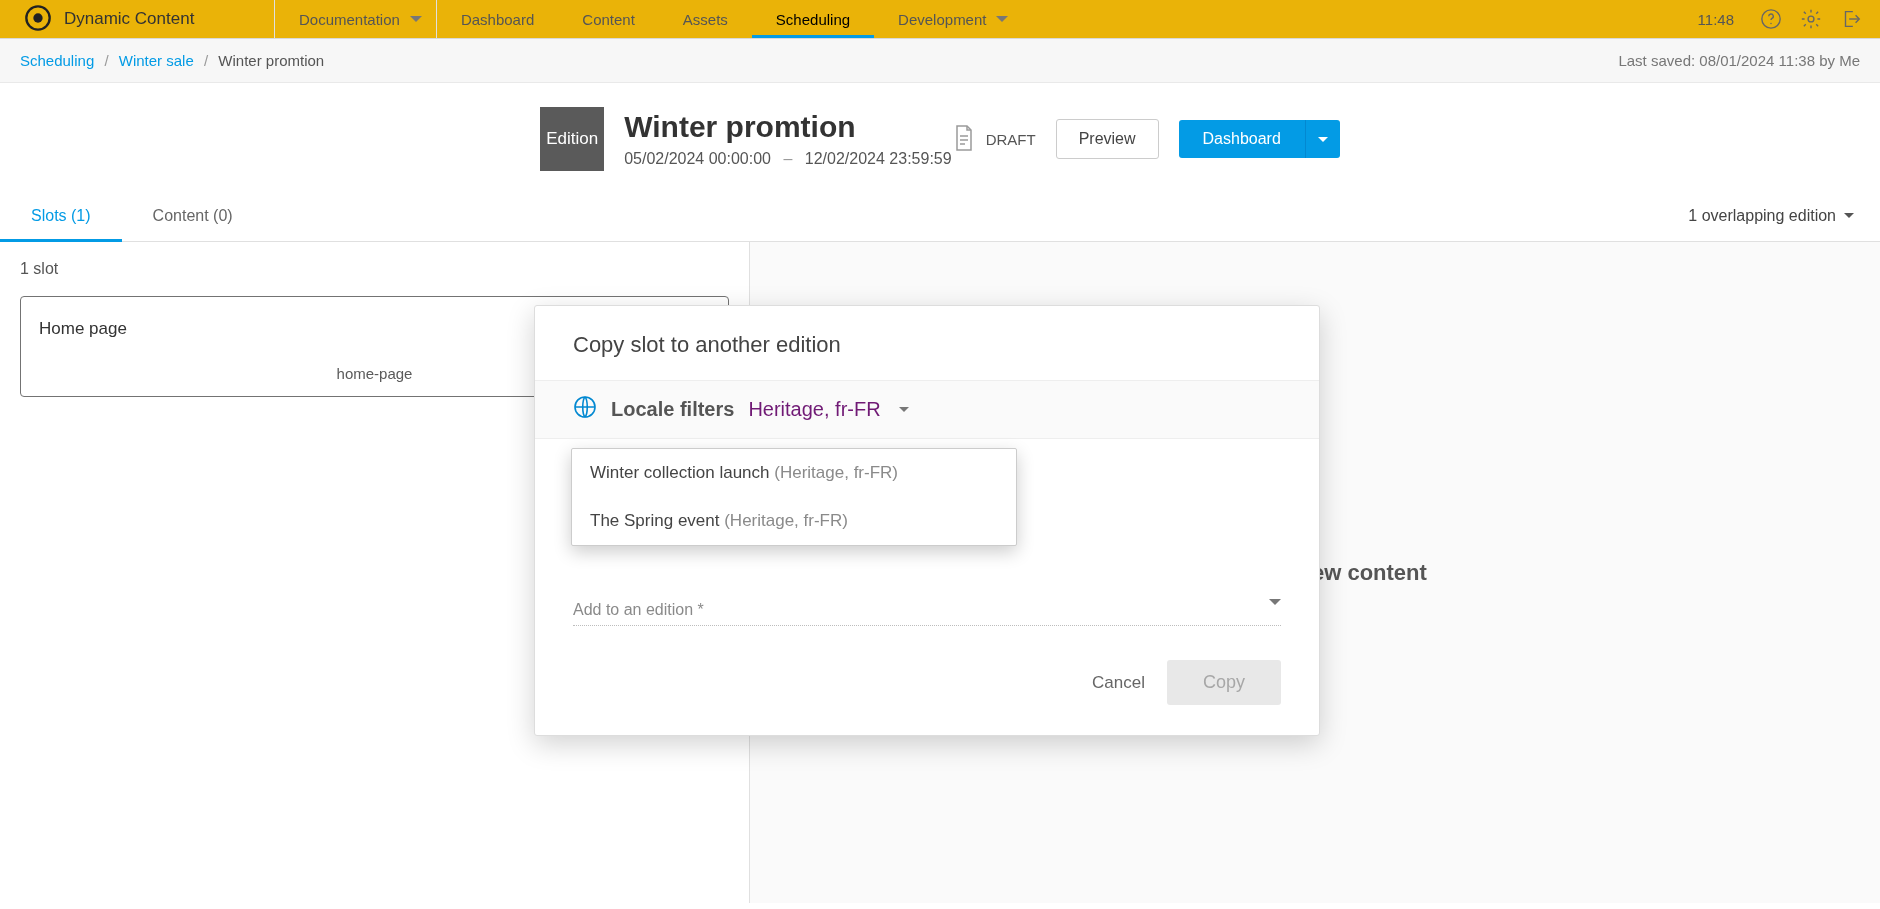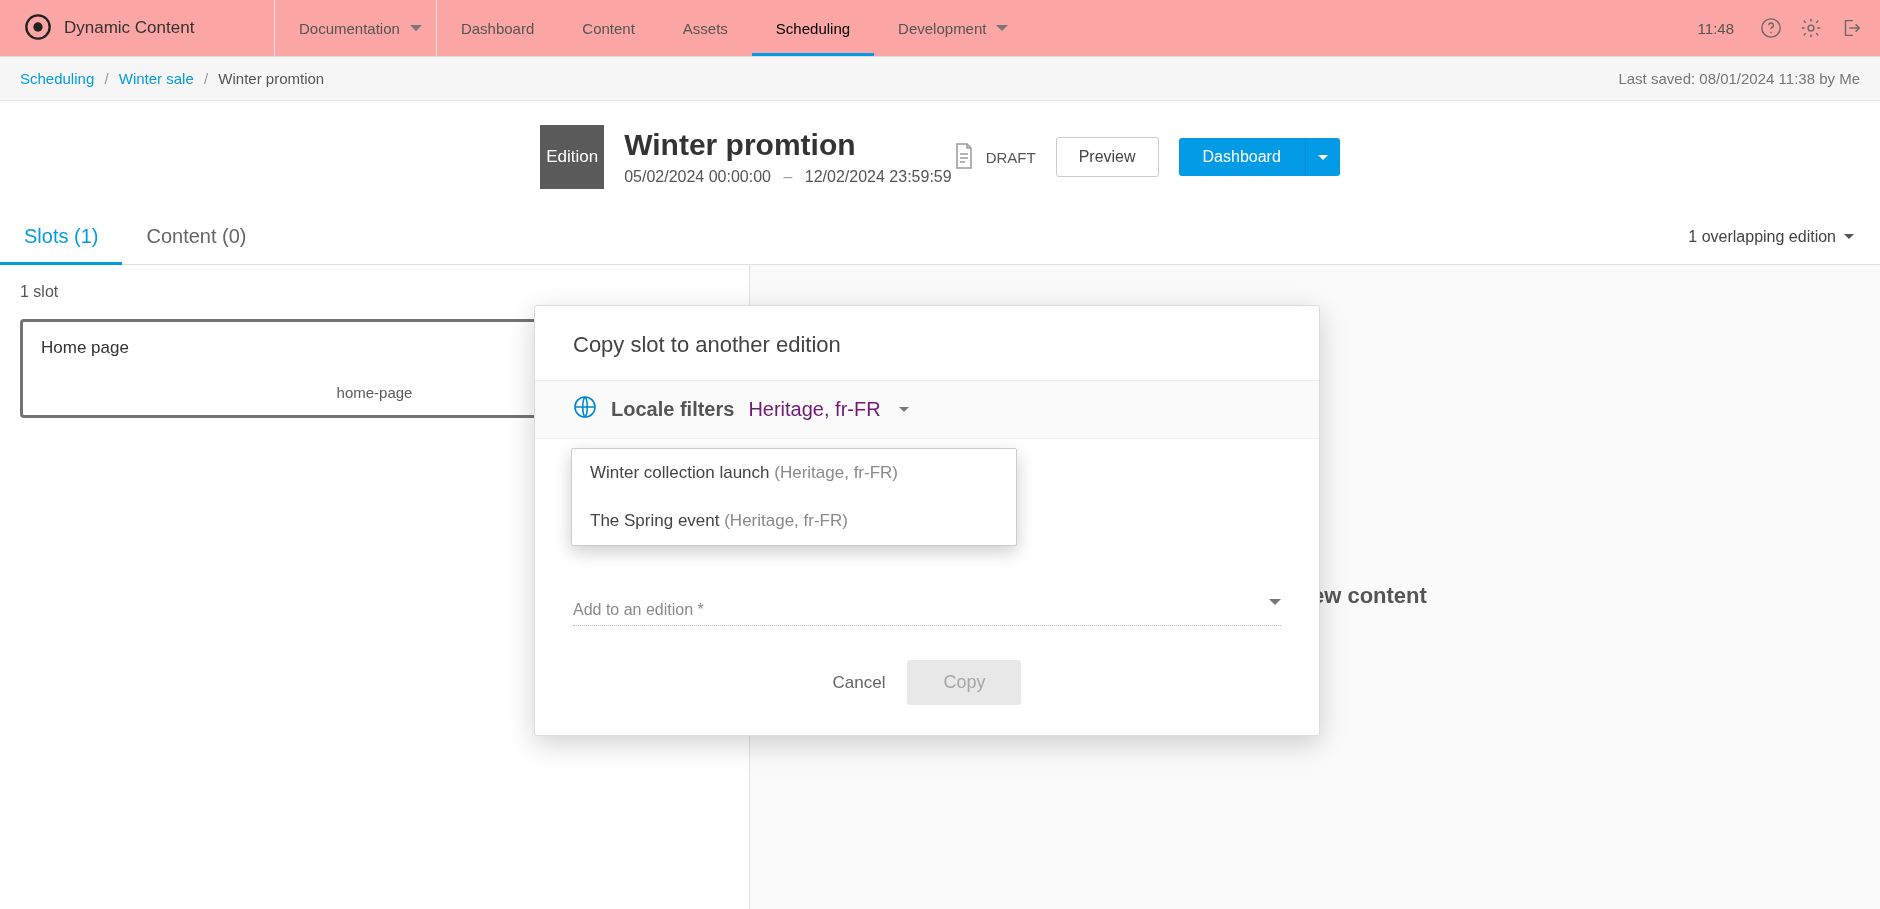--- a/index.html
+++ b/index.html
@@ -21,23 +21,23 @@
     font-size:14px;
     color:var(--text);
     background:#fff;
     position:relative;
     overflow:hidden;
   }
   
   .topbar{
     display:flex;
     align-items:stretch;
-    height:57px;
+    height:39px;
     border-bottom:1px solid #d9d9d9;
-    background:#fca5a5;
+    background:#eab308;
   }
   .brand{
     display:flex;
     align-items:center;
     gap:12px;
     padding:0 24px;
     border-right:1px solid var(--border);
     min-width:275px;
   }
   .brand svg{width:28px;height:28px;}
@@ -122,43 +122,43 @@
   .btn-caret .tri{border:5px solid transparent;border-top-color:#fff;margin-top:5px;}
   
   .tabs-row{
     display:flex;align-items:center;justify-content:space-between;
     padding:0 20px 0 0;
     border-bottom:1px solid var(--border);
     margin-top:8px;
   }
   .tabs{display:flex;}
   .tab{
-    padding:16px 24px;font-size:20px;color:#666;cursor:pointer;position:relative;
+    padding:16px 31px;font-size:16px;color:#666;cursor:pointer;position:relative;
   }
   .tab.active{color:var(--blue);font-weight:500;}
   .tab.active::after{
     content:"";position:absolute;left:0;right:0;bottom:-1px;height:3px;background:var(--blue);
   }
   .overlap{
     display:flex;align-items:center;gap:8px;color:#444;font-size:16px;cursor:pointer;padding:0 6px;
   }
   .overlap .tri{border:5px solid transparent;border-top-color:#555;margin-top:4px;}
   
   .body{display:flex;height:calc(100% - 49px - 44px - 100px - 55px);} 
   .col-left{
     width:750px;border-right:1px solid var(--border);
     display:flex;flex-direction:column;
   }
   .col-right{
     flex:1;background:#fafafa;display:flex;align-items:center;justify-content:center;
   }
   .slot-count{padding:18px 20px 10px;color:#555;font-size:16px;}
   .slot-card{
-    margin:8px 20px;border:3px solid #737373;border-radius:4px;
-    padding:16px 18px 14px;cursor:pointer;
+    margin:8px 20px;border:1px solid #737373;border-radius:4px;
+    padding:22px 18px 14px;cursor:pointer;
   }
   .slot-top{display:flex;align-items:center;justify-content:space-between;}
   .slot-title{font-size:17px;color:#333;}
   .slot-status{display:flex;align-items:center;gap:10px;color:#5a5a5a;font-size:15px;}
   .ok{width:18px;height:18px;border-radius:50%;background:#24b35f;position:relative;}
   .ok::after{
     content:"";position:absolute;left:4px;top:5px;width:8px;height:4px;
     border-left:2px solid #fff;border-bottom:2px solid #fff;transform:rotate(-45deg);
   }
   .slot-sub{margin-top:26px;color:#5a5a5a;font-size:15px;text-align:center;}
@@ -183,21 +183,21 @@
   .field{position:relative;margin-top:4px;margin-bottom:18px;}
   .field-label{font-size:13px;color:#777;display:flex;gap:10px;}
   .req{color:#d94a4a;}
   .select-line{
     margin-top:24px;display:flex;align-items:center;justify-content:space-between;
     border-bottom:1px dotted #bdbdbd;padding-bottom:6px;cursor:pointer;
   }
   .select-line .ph{color:#8a8a8a;font-size:16px;margin-top:15px;}
   .select-line .tri{border:6px solid transparent;border-top-color:#777;margin-top:5px;}
   .modal-actions{
-    display:flex;justify-content:center;align-items:center;gap:22px;
+    display:flex;justify-content:flex-end;align-items:center;gap:22px;
     padding:8px 38px 30px;
   }
   .link-cancel{color:#666;font-size:17px;cursor:pointer;}
   .btn-copy{
     background:#e8e8e8;color:#a7a7a7;border:none;border-radius:3px;
     padding:12px 36px;font-size:18px;cursor:not-allowed;
   }
   
   .dropdown{
     position:absolute;top:448px;left:571px;width:446px;

